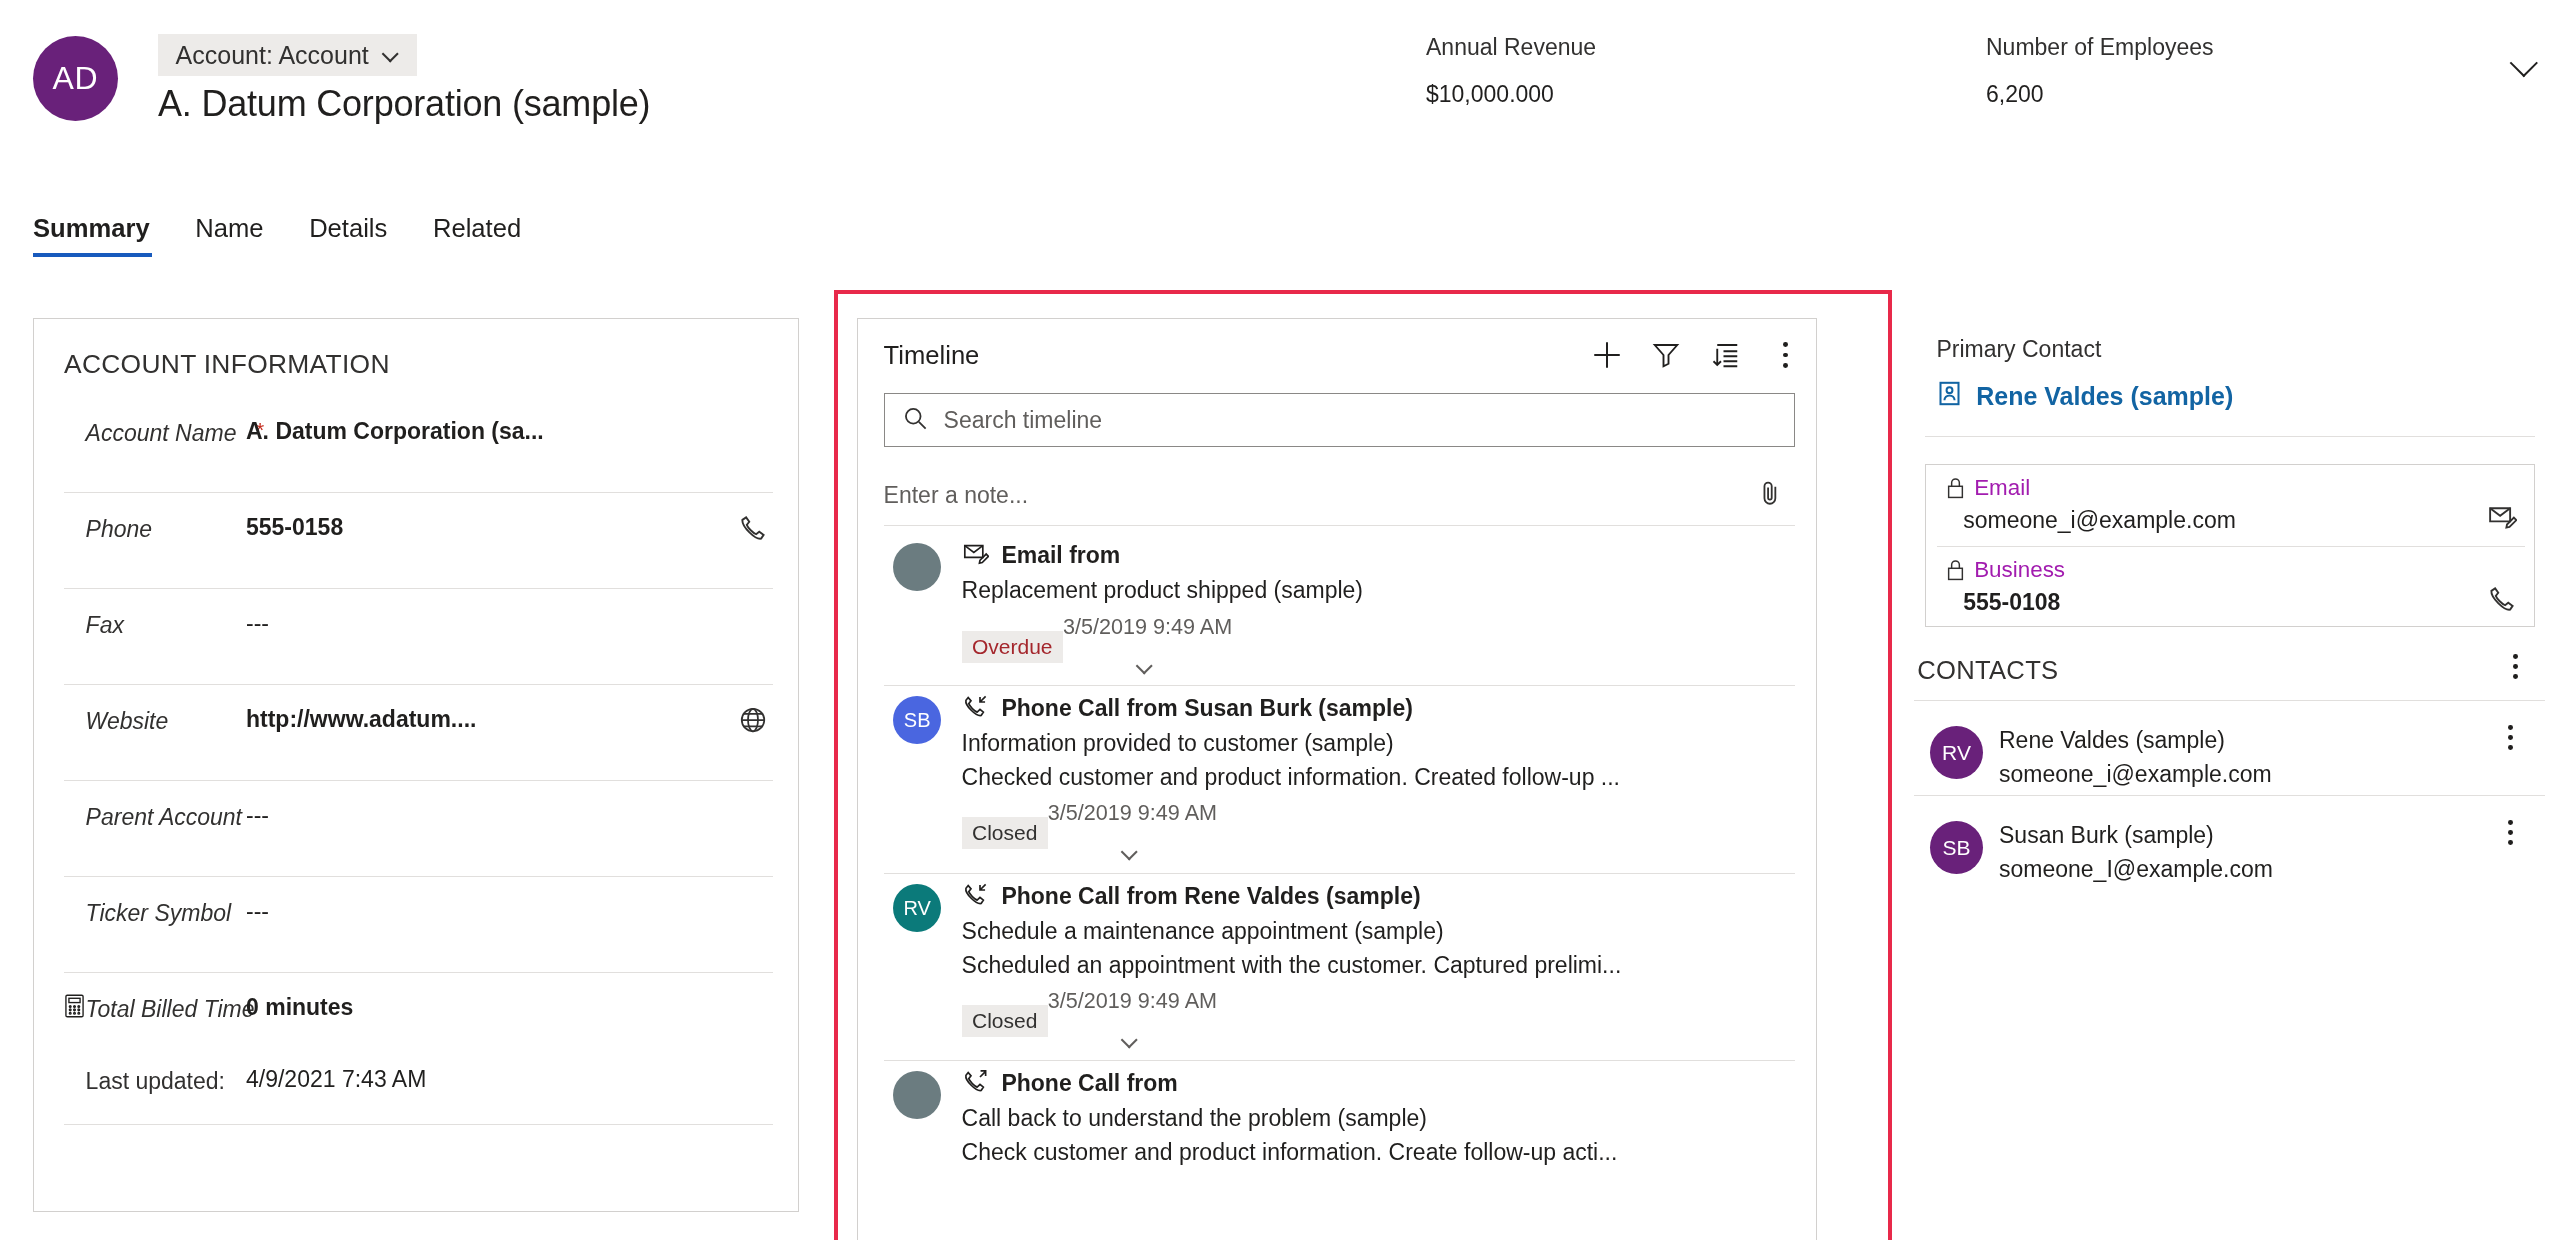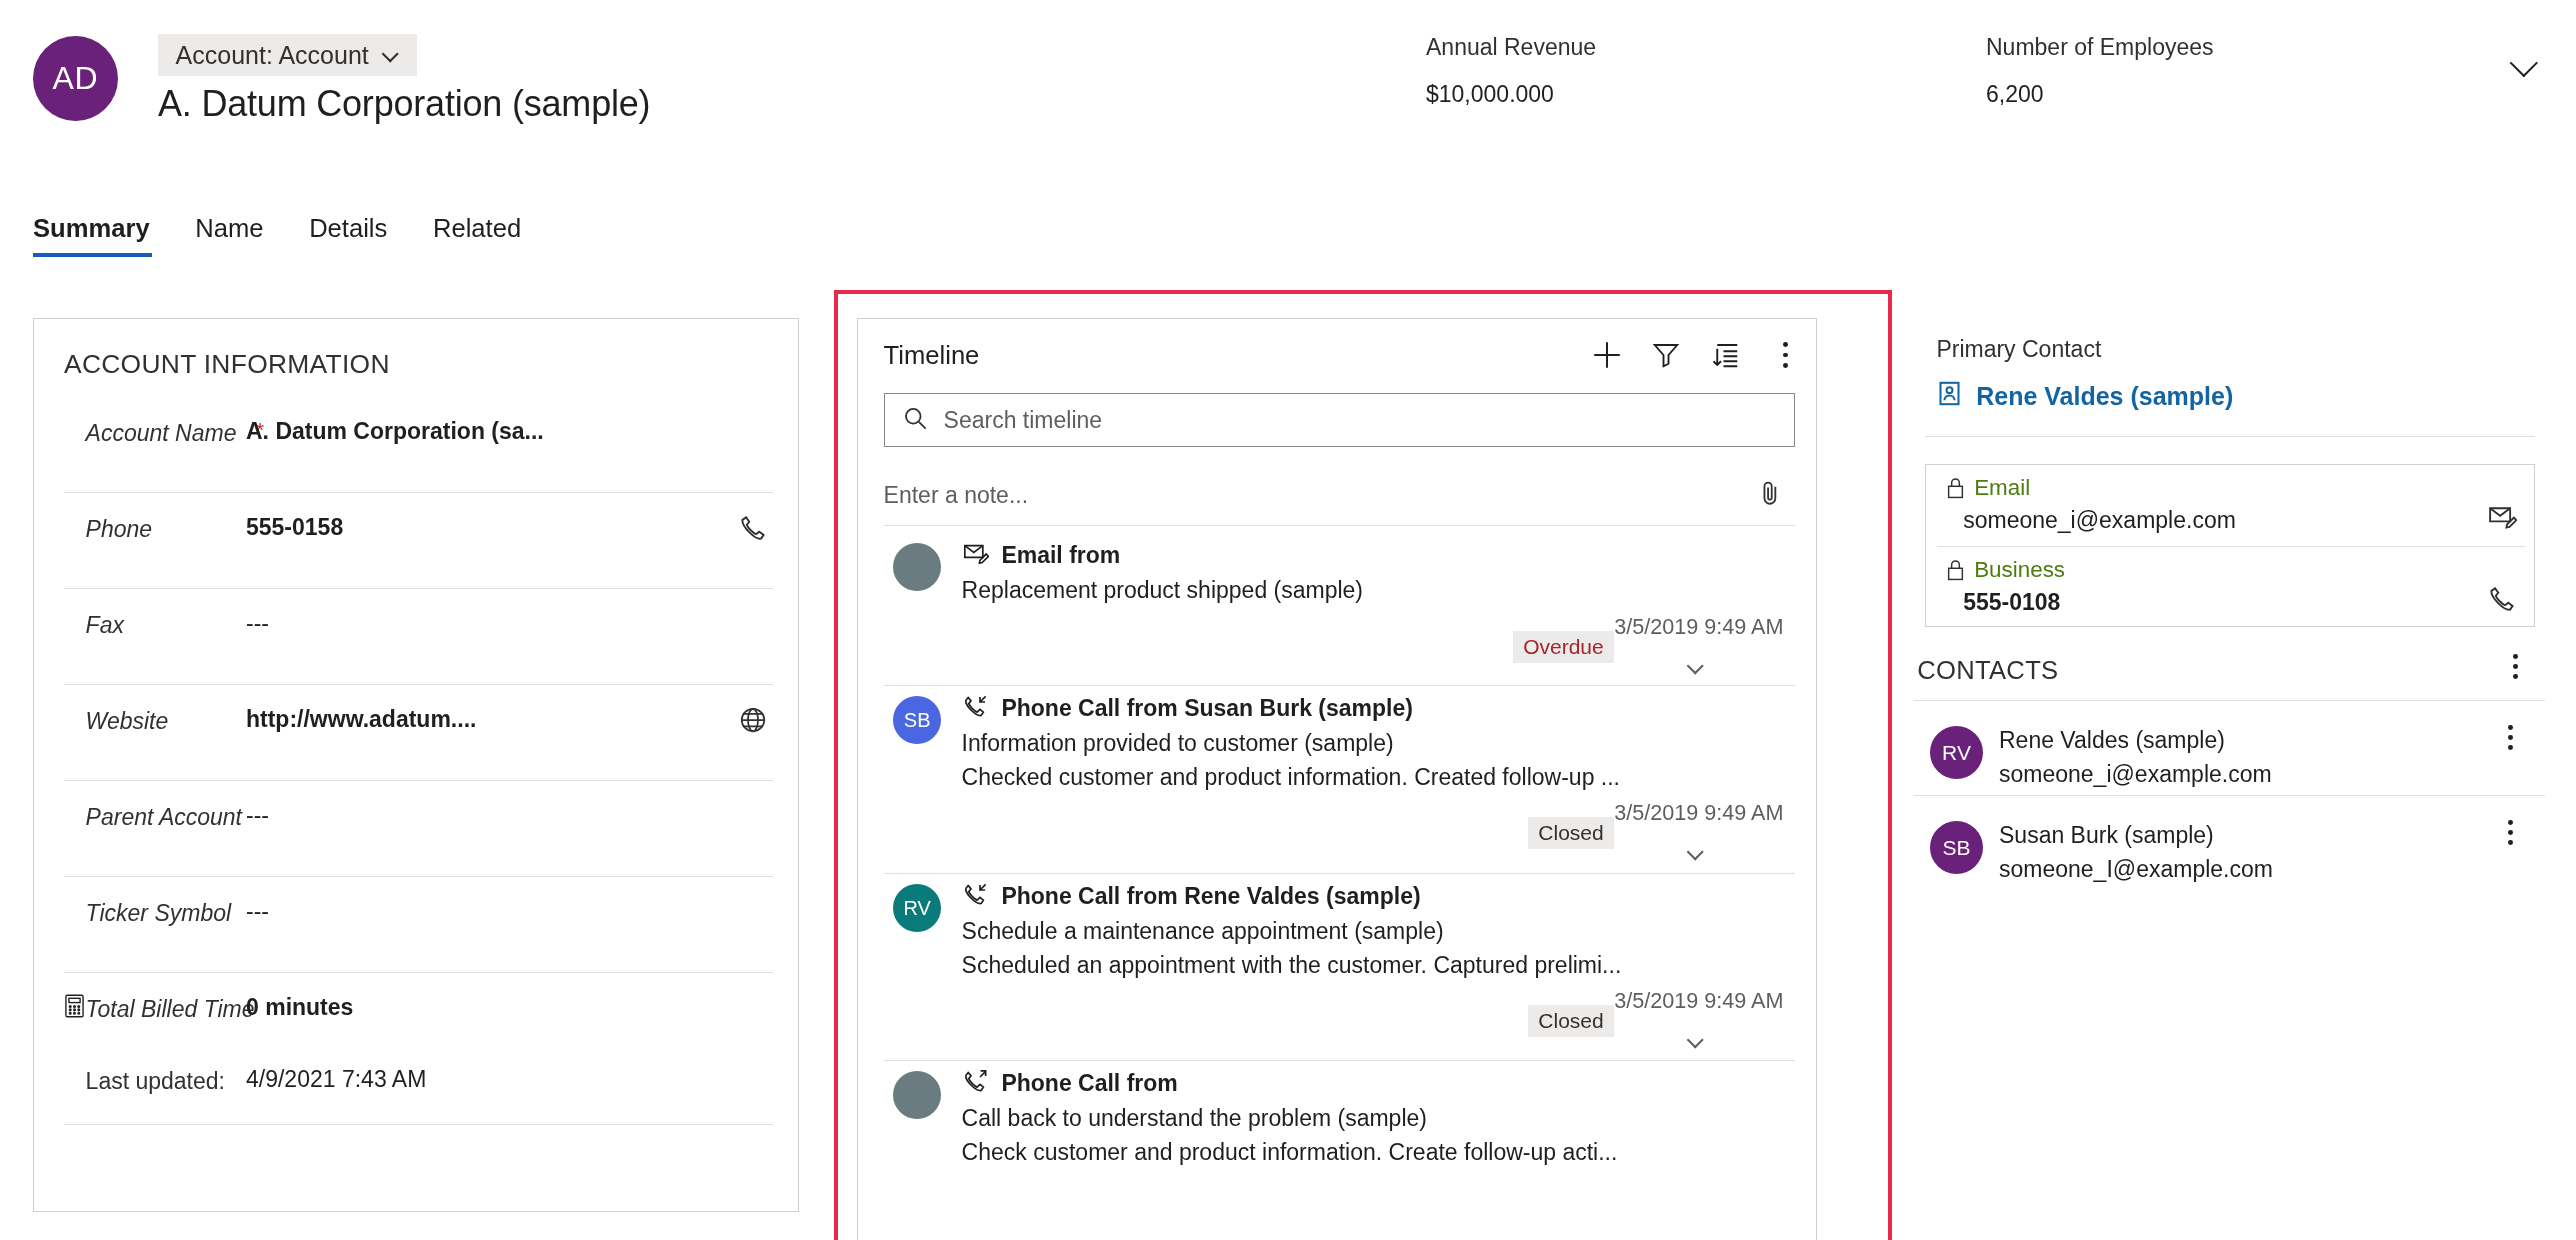--- a/index.html
+++ b/index.html
@@ -128,42 +128,42 @@
   .tl-entry { position:absolute; left:25.6px; width:911px; }
   .tl-av {
     position:absolute; left:9.6px; top:11.2px; width:48px; height:48px; border-radius:50%;
     display:flex; align-items:center; justify-content:center; color:#fff; font-size:20px;
   }
   .tl-body { position:absolute; left:78px; top:0; right:0; }
   .tl-kind { display:flex; align-items:center; gap:12.8px; margin-top:8px; }
   .tl-kind-text { font-size:23px; font-weight:bold; color:#201f1e; white-space:nowrap; }
   .tl-sub { font-size:23px; color:#201f1e; margin-top:7.2px; white-space:nowrap; }
   .tl-desc { font-size:23px; color:#201f1e; margin-top:6.4px; white-space:nowrap; }
-  .tl-foot { display:flex; align-items:center; justify-content:flex-end; margin-top:9.6px; padding-right:11.2px; }
+  .tl-foot { display:flex; align-items:center; justify-content:flex-start; margin-top:9.6px; padding-right:11.2px; }
   .tl-badge { font-size:21px; padding:4px 10.4px; background:#edebe9; color:#323130; }
   .tl-badge.overdue { color:#a4262c; }
   .tl-time { font-size:21.6px; color:#605e5c; display:flex; align-items:center; gap:19px;flex-direction:column; }
   .tl-sep { position:absolute; left:25.6px; width:911px; height:0.8px; background:#e1dfdd; }
 
   
   .right-panel { position:absolute; left:1914px; top:318px; width:631px; height:922px; }
   .rp-label { position:absolute; left:22.4px; top:17.6px; font-size:23px; color:#323130; }
   .rp-link {
     position:absolute; left:22.4px; top:62px; display:flex; align-items:center; gap:12.8px;
     font-size:25px; font-weight:bold; color:#1264a3;
   }
   .rp-sep { position:absolute; left:11.2px; width:610px; height:0.8px; background:#e1dfdd; }
 
   .contact-card {
     position:absolute; left:11.2px; top:146px; width:610px; height:163px;
     border:0.8px solid #d2d0ce; background:#fff;
   }
   .cc-row { position:absolute; left:0; width:610px; height:81px; }
   .cc-lock { position:absolute; left:19px; top:11.2px; width:21px; height:24px; color:#323130; }
-  .cc-label { position:absolute; left:48px; top:9.6px; font-size:22.4px; color:#4d7c0f; }
+  .cc-label { position:absolute; left:48px; top:9.6px; font-size:22.4px; color:#a21caf; }
   .cc-value { position:absolute; left:37px; top:42px; font-size:23px; color:#201f1e; }
   .cc-value.bold { font-weight:bold; }
   .cc-icon { position:absolute; right:19px; top:37px; width:30px; height:30px; color:#323130; }
   .cc-sep { position:absolute; left:11.2px; top:81px; width:588px; height:0.8px; background:#e1dfdd; }
 
   .contacts-title {
     position:absolute; left:3.2px; top:338px; font-size:25.6px; color:#323130; letter-spacing:0.3px;
   }
   .contacts-kebab { position:absolute; right:11.2px; top:330px; width:37px; height:37px; }
   .contacts-sep { position:absolute; left:0; width:631px; height:0.8px; background:#e1dfdd; }

